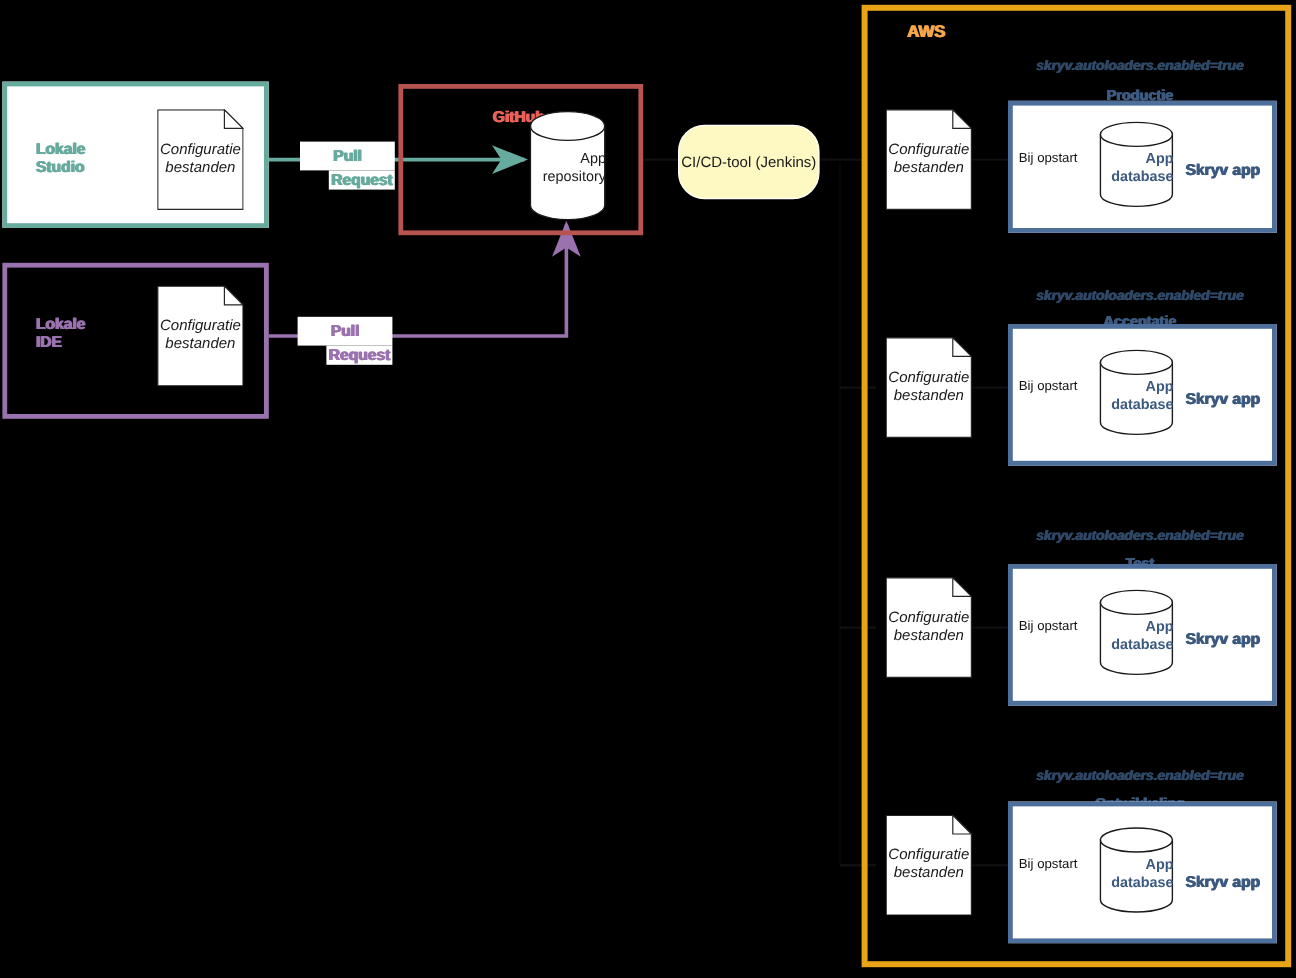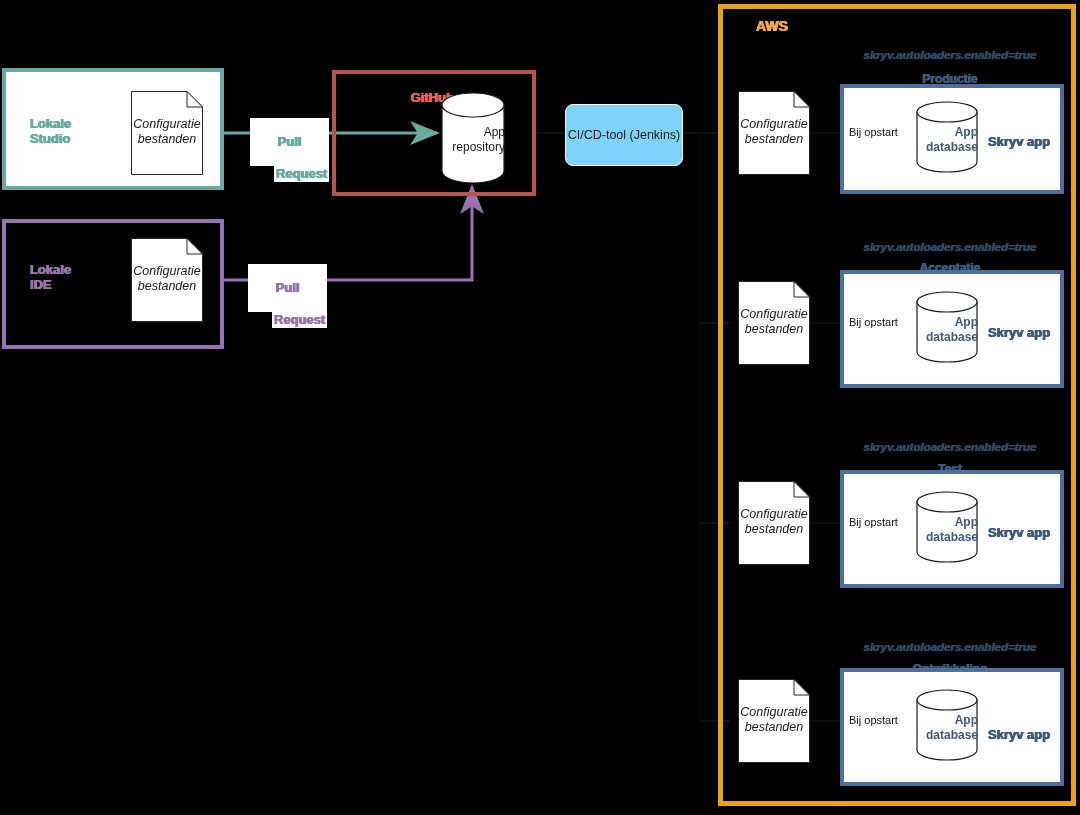--- a/index.html
+++ b/index.html
@@ -39,29 +39,29 @@
   .env-sub{position:absolute;text-align:center;font-weight:bold;font-style:italic;
            font-size:11.5px;color:#2E4866;width:224px;
            text-shadow:0.5px 0 0 #2E4866,-0.5px 0 0 #2E4866;}
   .env-box{position:absolute;width:224px;height:110px;border:4px solid #4D6F9B;background:#FFFFFF;box-sizing:border-box;}
   .env-app-label{position:absolute;font-weight:bold;font-size:13px;color:#3C5A80;
                  text-shadow:0.5px 0 0 #3C5A80,-0.5px 0 0 #3C5A80;}
   .env-arrow-label{position:absolute;font-size:11px;color:#111;white-space:nowrap;}
 
   
   .jenkins{position:absolute;left:565px;top:104px;width:118px;height:62px;
-           background:#7dd3fc;border:1px solid #FFFFFF;border-radius:8px;
+           background:#fef9c3;border:1px solid #FFFFFF;border-radius:22px;
            display:flex;align-items:center;justify-content:center;
            font-size:12.5px;color:#1a1a1a;text-align:center;box-sizing:border-box;}
 
   
   .pr-label{position:absolute;font-weight:bold;font-size:13px;line-height:16px;
             text-align:center;white-space:nowrap;
             text-shadow:0.6px 0 0 currentColor,-0.6px 0 0 currentColor;}
-  .pr-label .l1{background:#FFFFFF;padding:16px 6px;display:block;}
+  .pr-label .l1{background:#FFFFFF;padding:4px 6px;display:block;}
   .pr-label .l2{background:#FFFFFF;padding:0 2px;display:block;margin-left:24px;}
   .pr-teal{left:250px;top:118px;color:#67AB9F;}
   .pr-purple{left:248px;top:264px;color:#9B72B0;}
 
   svg.edges{position:absolute;left:0;top:0;width:1080px;height:815px;overflow:visible;}
 </style>
 </head>
 <body>
 
 <div class="canvas">

